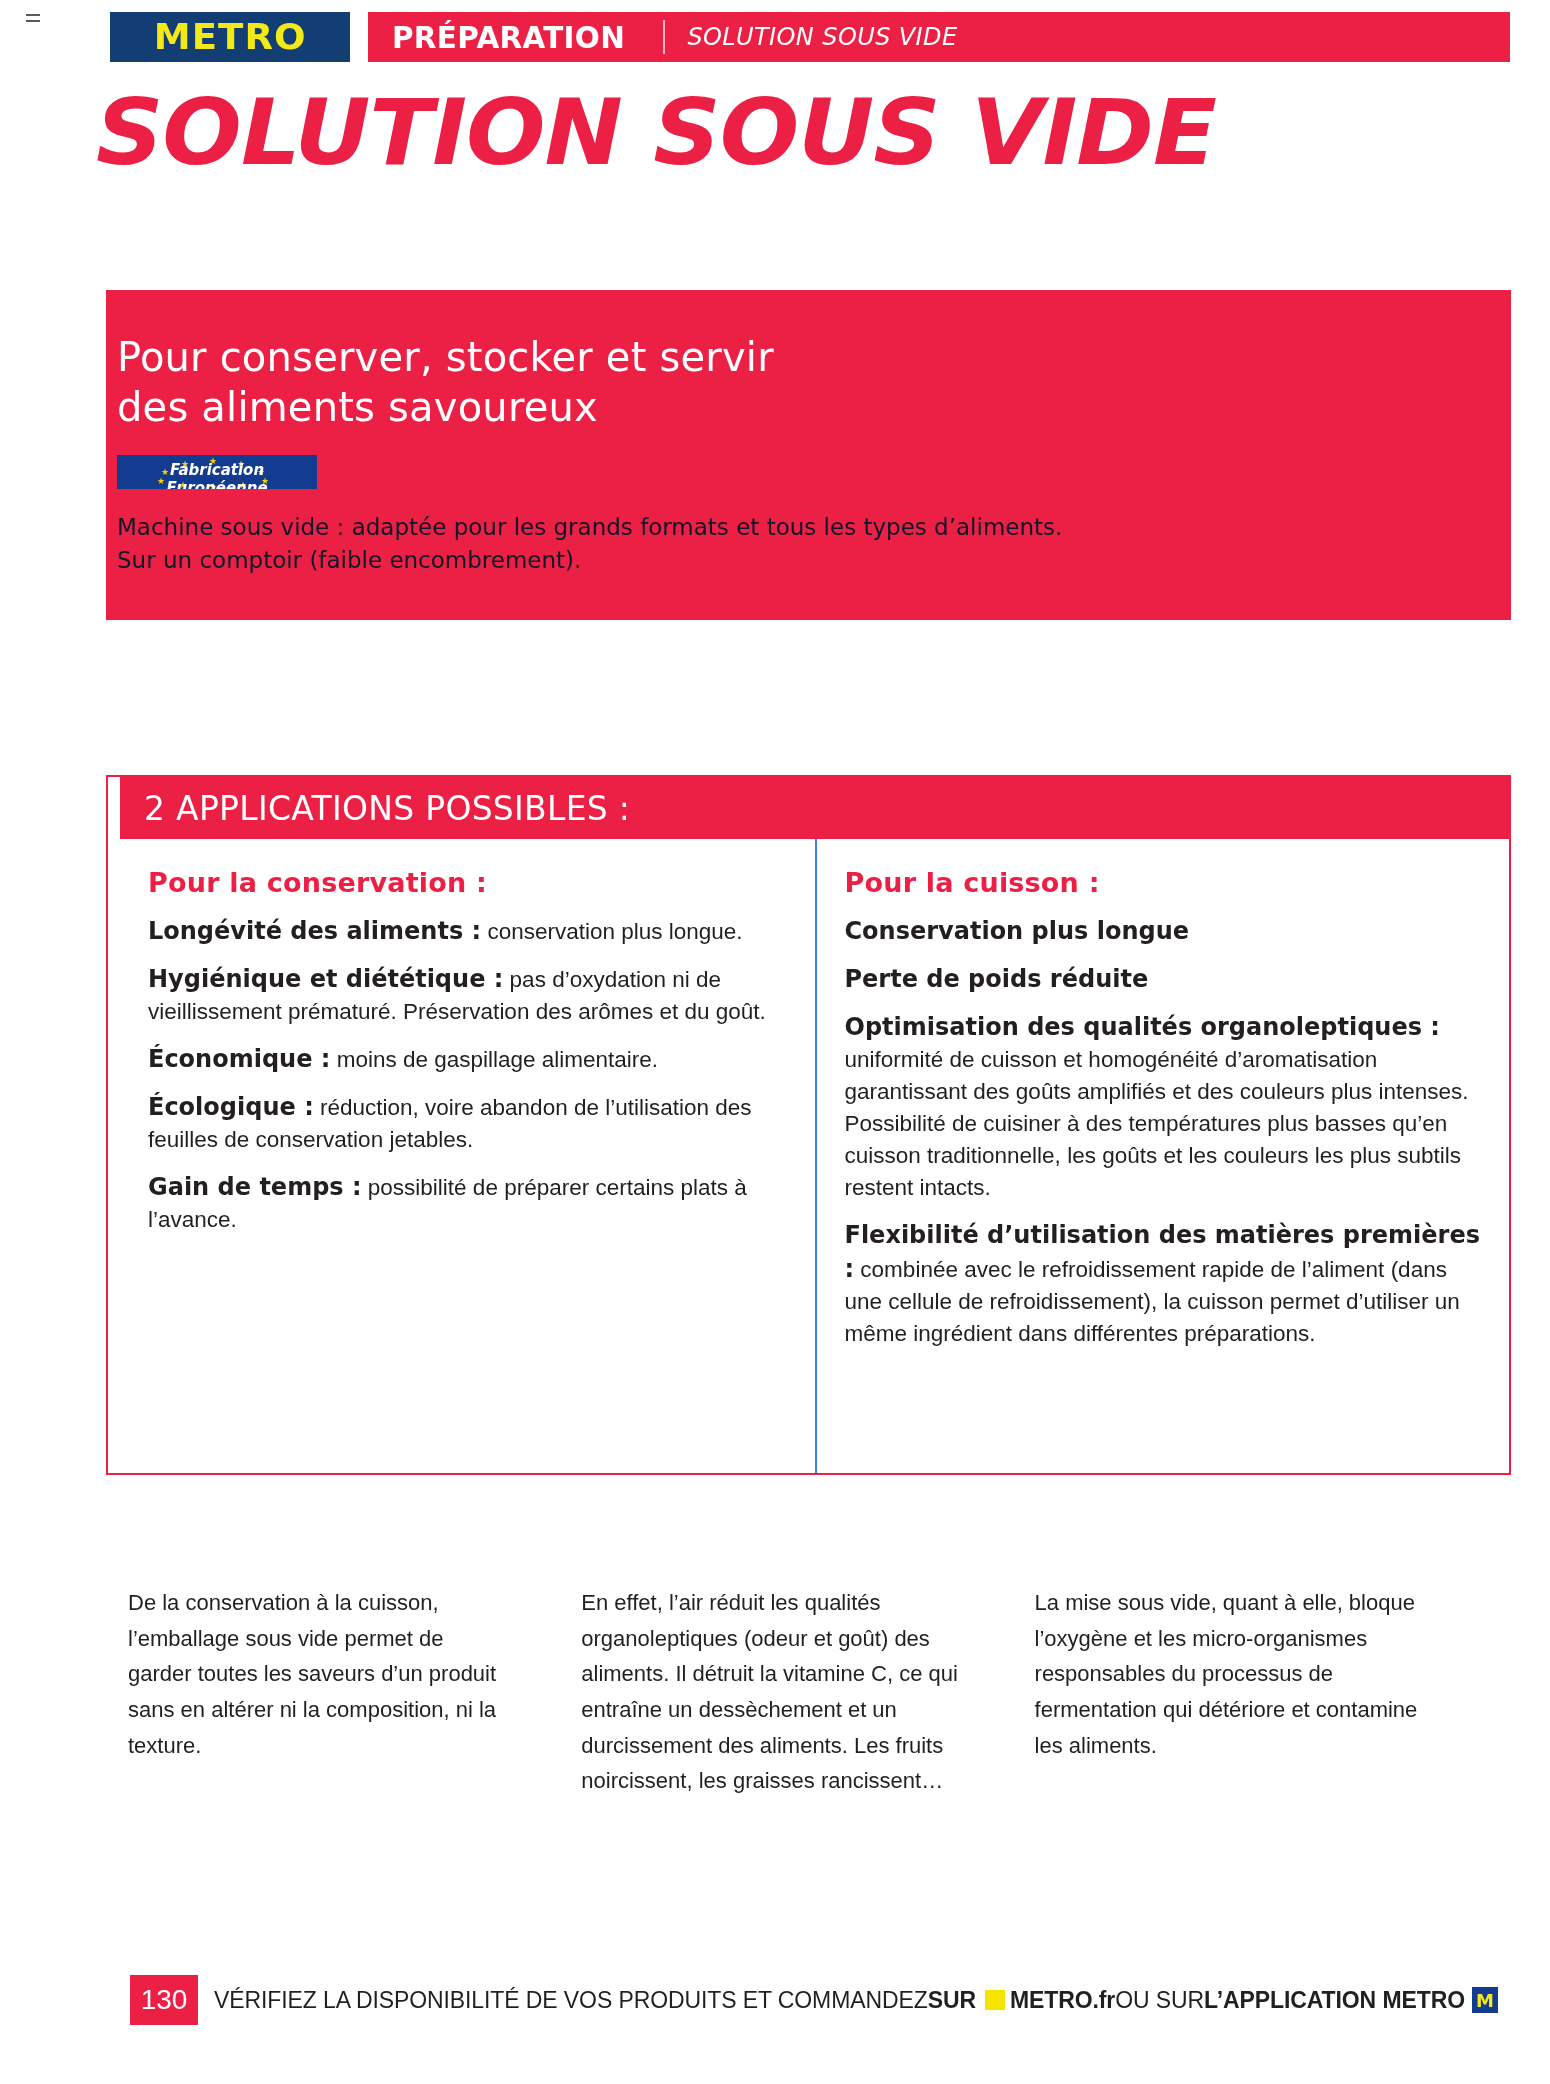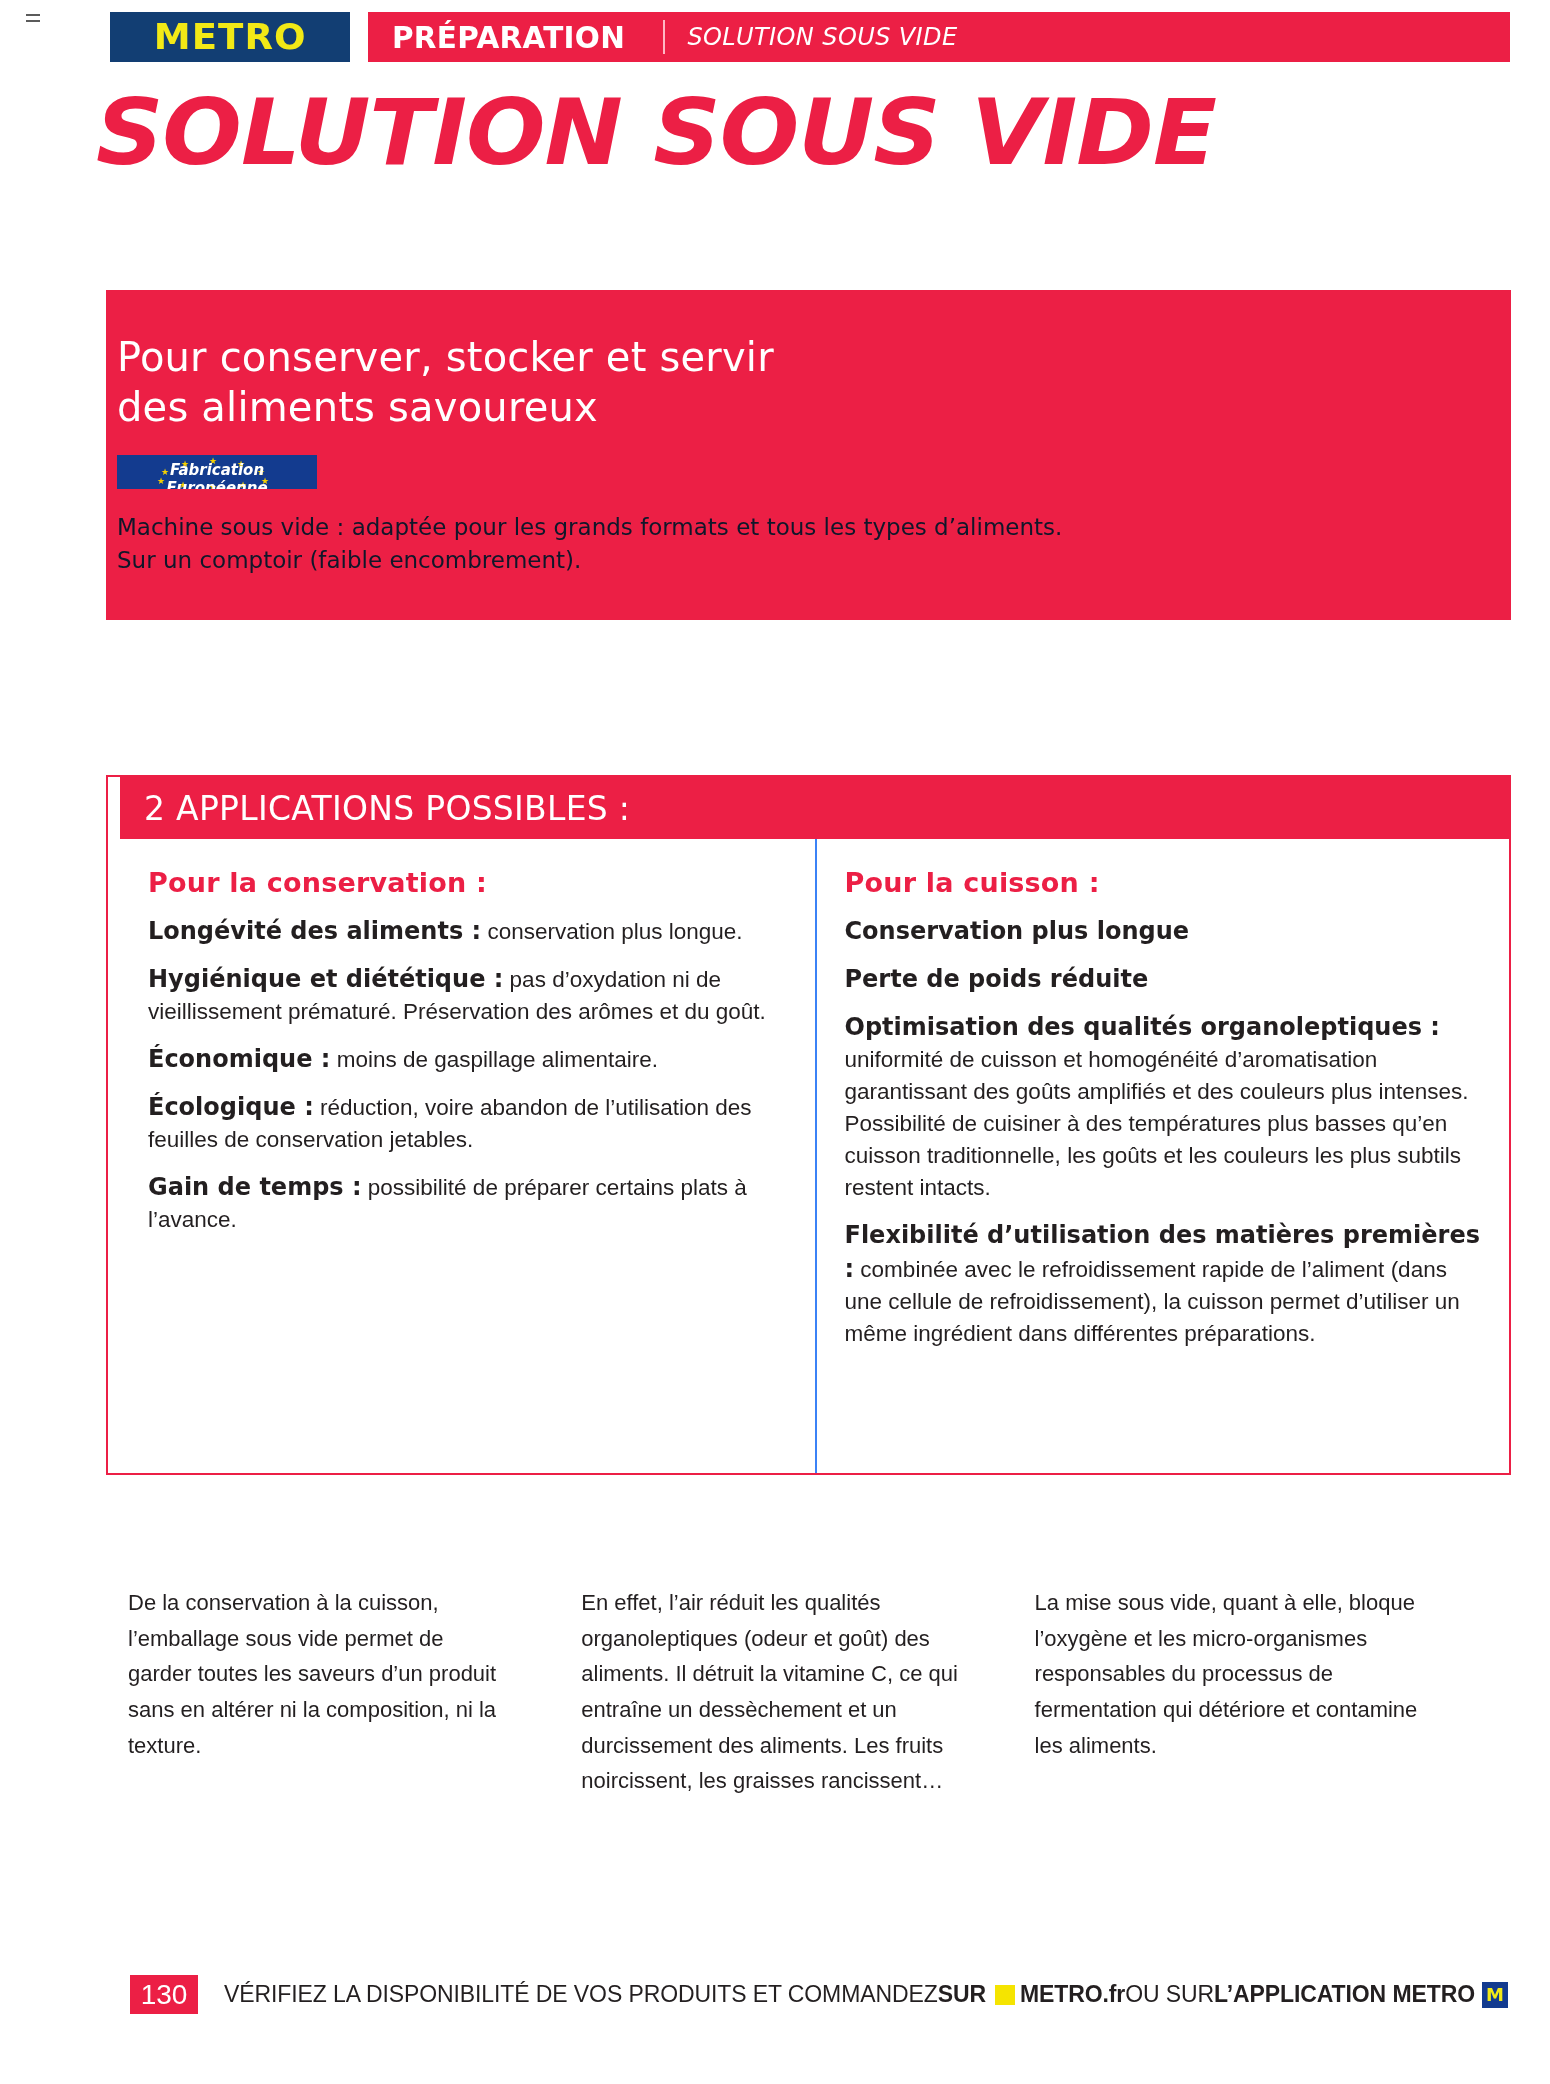--- a/index.html
+++ b/index.html
@@ -246,32 +246,32 @@
   .footer {
     position: absolute;
     left: 130px;
     top: 1975px;
     width: 1370px;
     display: flex;
     align-items: center;
   }
   .page-num {
     width: 68px;
-    height: 39px;
+    height: 50px;
     background: #ec1f45;
     color: #ffffff;
     font-family: "Liberation Sans", sans-serif;
     font-size: 28px;
     display: flex;
     align-items: center;
     justify-content: center;
     flex: none;
   }
   .footer-text {
-    margin-left: 26px;
+    margin-left: 16px;
     font-family: "Liberation Sans", sans-serif;
     font-size: 23px;
     color: #231f20;
     letter-spacing: -0.1px;
     white-space: nowrap;
     display: flex;
     align-items: center;
   }
   .footer-text b { font-weight: bold; }
   .yellow-sq {

